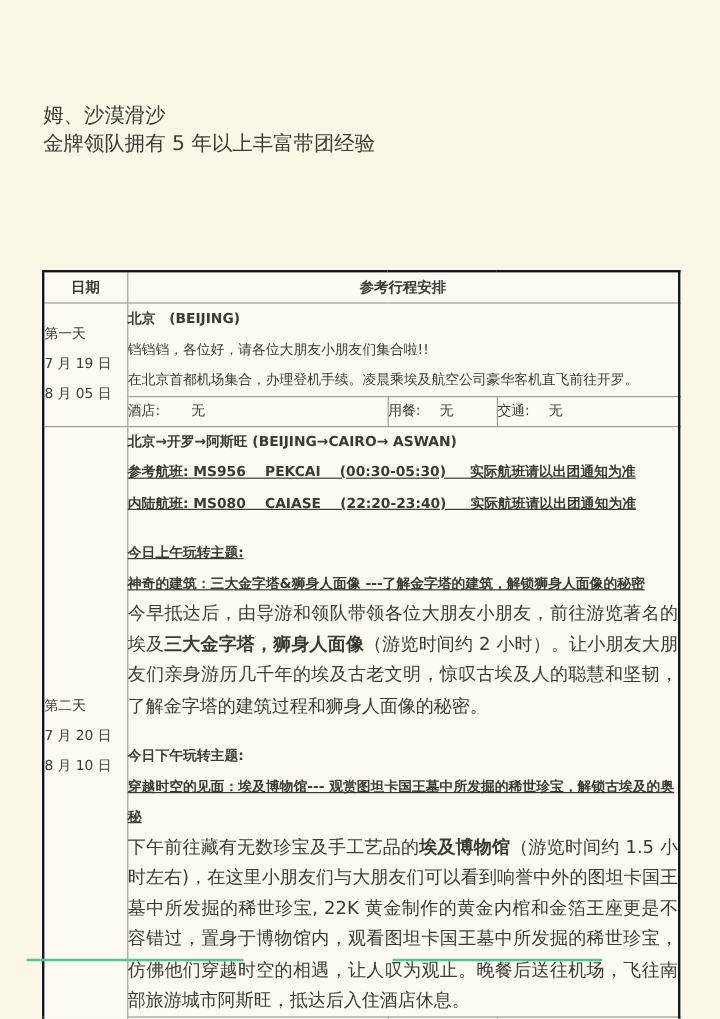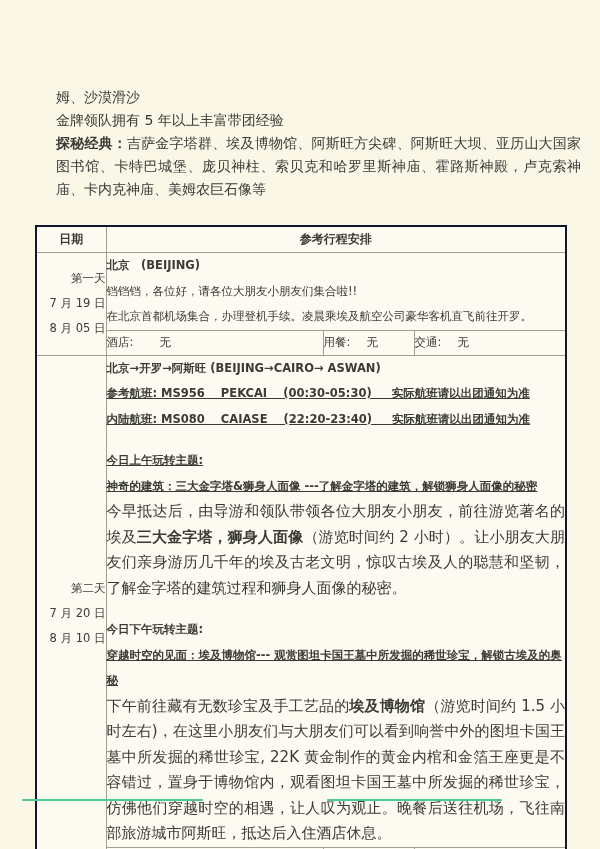--- a/index.html
+++ b/index.html
@@ -5,37 +5,37 @@
   html,body{margin:0;padding:0;}
   body{
     width:600px;height:849px;
     background:#faf7e7;
     font-family:"DejaVu Sans",sans-serif;
     color:#3b3b36;
     position:relative;
     overflow:hidden;
   }
   
-  .intro{position:absolute;left:56px;top:86px;width:525px;font-size:14px;}
+  .intro{position:absolute;left:36px;top:86px;width:525px;font-size:17px;}
   .intro p{margin:0;line-height:23px;}
   .intro .justify{text-align:justify;}
   .b{font-weight:bold;}
   .u{text-decoration:underline;}
   
   table.itin{
     position:absolute;left:35px;top:225px;width:530px;
     border-collapse:collapse;
     background:#fcfaf1;
     font-size:11.5px;color:#3b3b36;
     table-layout:fixed;
   }
   table.itin td{border:1px solid #a0a092;padding:0;}
   table.itin{border:2px solid #0f172a;}
   tr.head td{height:25px;text-align:center;font-weight:bold;font-size:12px;}
-  td.date-cell{text-align:right;vertical-align:middle;}
+  td.date-cell{text-align:left;vertical-align:middle;}
   td.date-cell p{margin:0;line-height:25px;}
   td.content-cell{vertical-align:top;padding:5px 10px 4px 12px;}
   td.content-cell p{margin:0;line-height:25.5px;}
   td.content-cell .para{text-align:justify;font-size:15px;}
   .flight{white-space:pre-wrap;}
   .gap-above{margin-top:16px !important;}
   td.meta-cell{height:24px;padding:2px 4px 2px 10px;vertical-align:middle;}
   .v-wide{margin-left:26px;}
   .v-mid{margin-left:16px;}
   .v-sm{margin-left:21px;}
@@ -48,21 +48,20 @@
     position:absolute;left:205px;width:120px;text-align:center;
     font-size:9px;font-weight:bold;font-style:italic;line-height:11px;
   }
 </style>
 </head>
 <body>
 
 <div class="intro">
   <p>姆、沙漠滑沙</p>
   <p>金牌领队拥有 5 年以上丰富带团经验</p>
-  <p class="justify"><span class="b">探秘经典：</span><span>吉萨金字塔群、埃及博物馆、阿斯旺方尖碑、阿斯旺大坝、亚历山大国家图书馆、卡特巴城堡、庞贝神柱、索贝克和哈罗里斯神庙、霍路斯神殿，卢克索神庙、卡内克神庙、美姆农巨石像等</span></p>
 </div>
 
 <table class="itin">
   <colgroup>
     <col style="width:70px">
       <col style="width:217px">
       <col style="width:91px">
       <col style="width:152px">
   </colgroup>
   <tbody>

